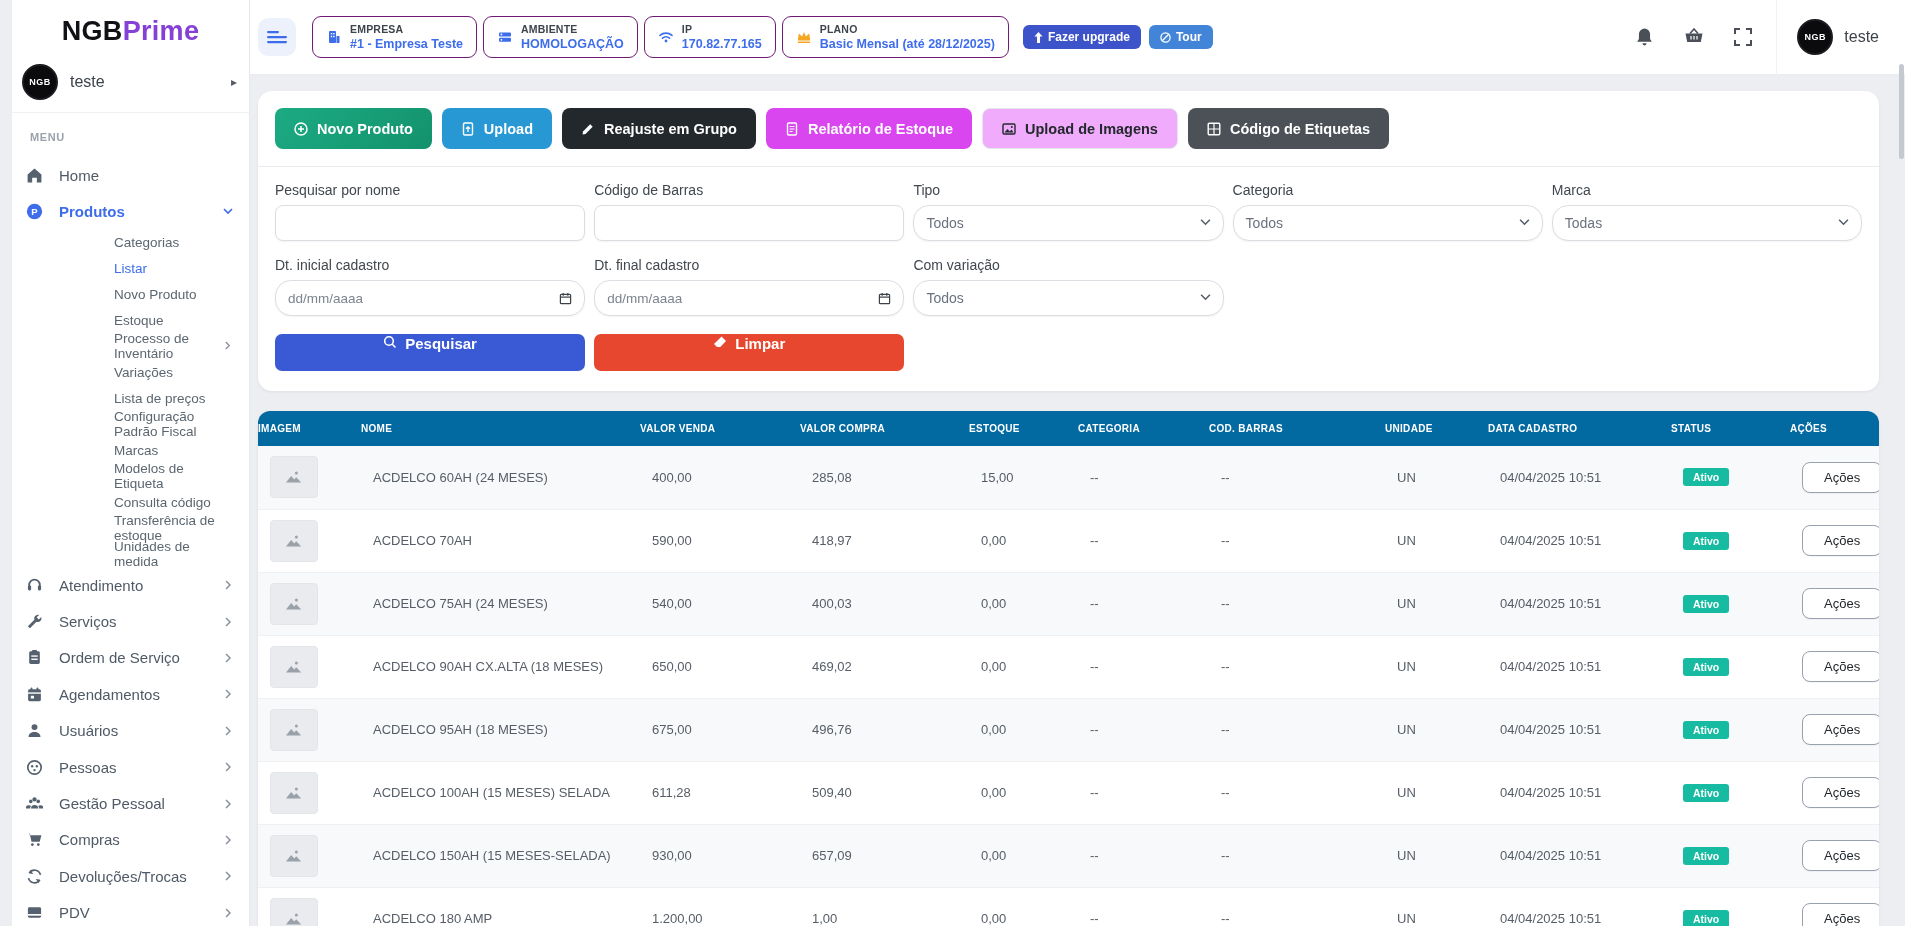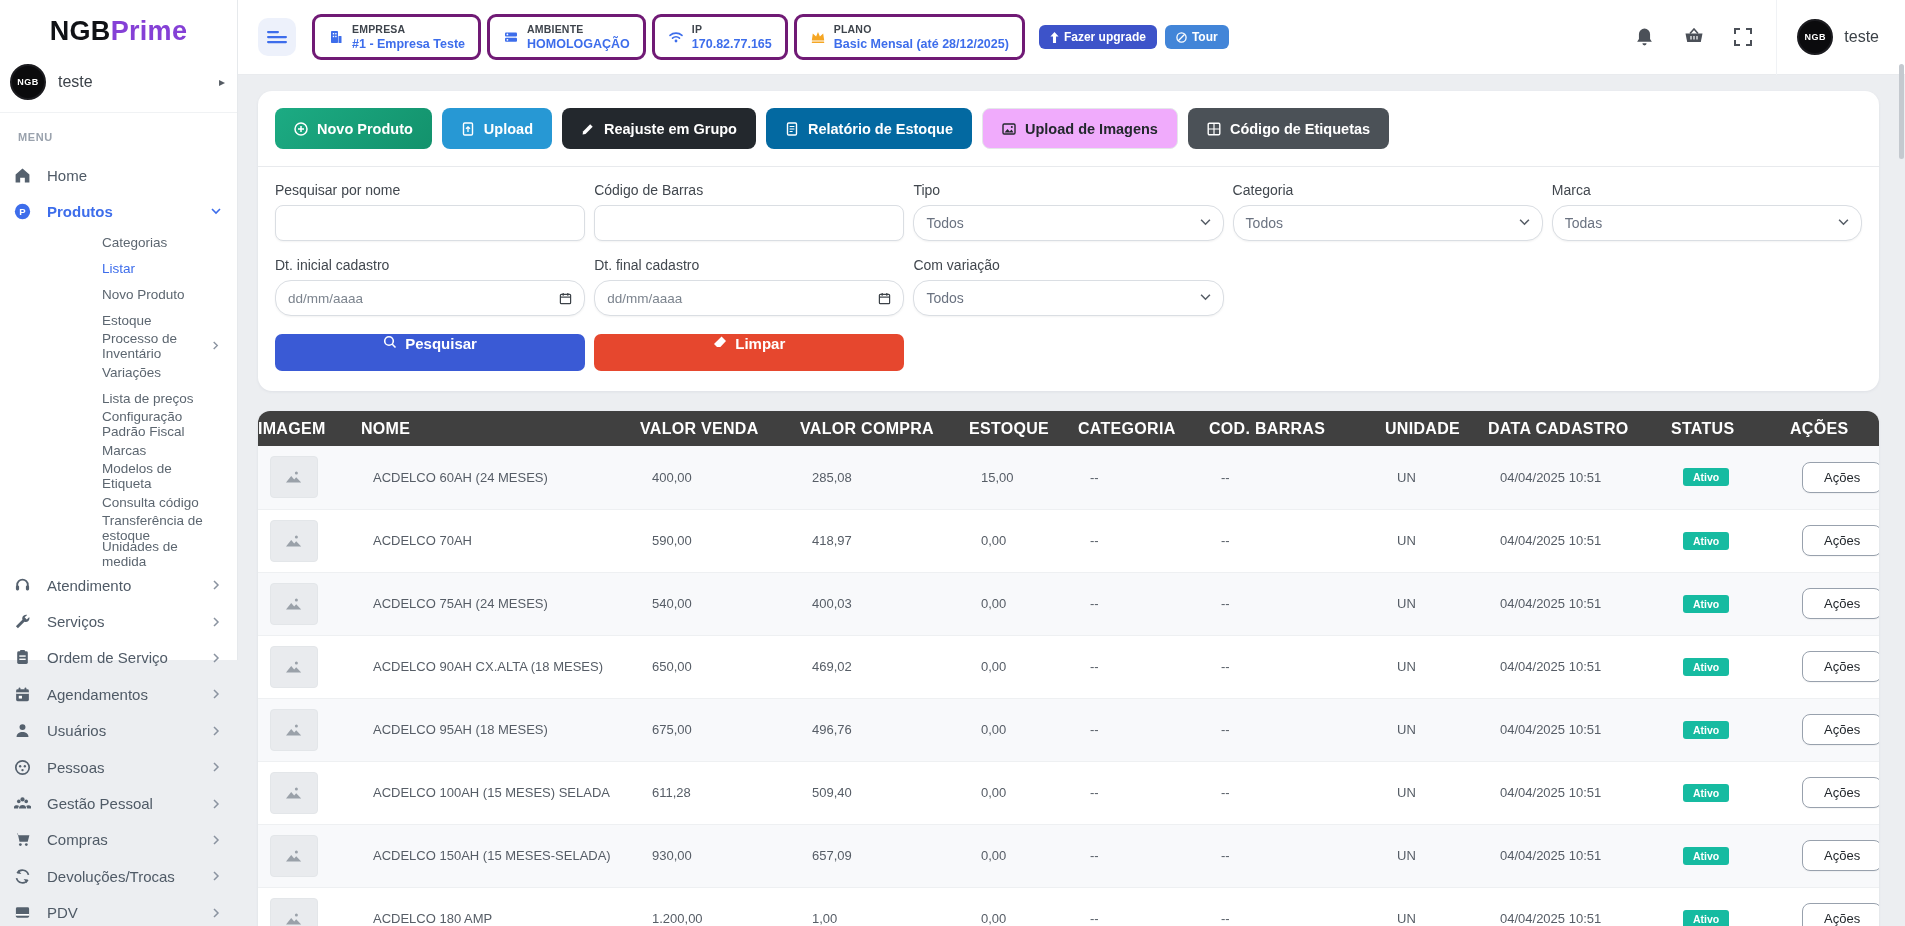--- a/index.html
+++ b/index.html
@@ -1,21 +1,21 @@
 <!DOCTYPE html>
 <html><head>
 <meta charset="utf-8">
 <style>
   html,body{margin:0;padding:0;}
   body{width:1905px;height:926px;font-family:"Liberation Sans",sans-serif;background:#eceef1;overflow:hidden;}
   .stage{position:relative;width:1905px;height:926px;}
   svg{display:block;}
 
   
-  .sidebar{position:absolute;left:0;top:0;width:238px;height:660px;background:#fff;border-right:1px solid #e6e9ec;box-sizing:border-box;z-index:5;}
+  .sidebar{position:absolute;left:12px;top:0;width:238px;height:926px;background:#fff;border-right:1px solid #e6e9ec;box-sizing:border-box;z-index:5;}
   .logo{padding-top:16px;height:40px;text-align:center;font-size:27px;font-weight:bold;letter-spacing:.3px;}
   .logo .lb{color:#101216;}
   .logo .lp{color:#8540d6;}
   .user-row{display:flex;align-items:center;height:44px;padding:4px 12px 8px 10px;border-bottom:1px solid #f0f2f4;cursor:pointer;}
   .avatar{width:36px;height:36px;border-radius:50%;background:#0b0b0d;color:#fff;display:flex;align-items:center;justify-content:center;font-size:9px;font-weight:bold;letter-spacing:.5px;flex:none;border:2px solid #1c1c20;box-sizing:border-box;}
   .uname{margin-left:12px;font-size:16px;color:#3c4249;flex:1;}
   .caret-r{color:#555b63;font-size:12px;}
   .menu-label{margin-top:18px;height:14px;padding-left:18px;font-size:11px;font-weight:bold;color:#9aa2ad;letter-spacing:.6px;}
   .mi{display:flex;align-items:center;height:36px;padding:0 16px 0 14px;margin-top:0;color:#4f5a66;font-size:15px;cursor:pointer;}
   .mi:first-of-type{margin-top:12px;}
@@ -27,21 +27,21 @@
   .sub{padding:0;}
   .si{position:relative;display:flex;align-items:center;height:26px;padding-left:102px;padding-right:16px;font-size:13.5px;color:#5c6670;cursor:pointer;}
   .si.active{color:#3d6deb;}
   .si .chev{position:absolute;right:16px;width:10px;height:10px;color:#8a93a0;}
   .sec{height:36.4px;}
 
   
   .topbar{position:absolute;left:238px;top:0;width:1667px;height:75px;background:#fff;border-bottom:1px solid #e9ebee;display:flex;align-items:center;box-sizing:border-box;padding:0 0 0 20px;z-index:4;}
   .hamburger{width:38px;height:38px;border:none;border-radius:10px;background:#edf1fb;display:flex;align-items:center;justify-content:center;cursor:pointer;flex:none;}
   .infocards{display:flex;align-items:stretch;gap:6px;margin-left:16px;}
-  .icard{display:flex;align-items:center;gap:8px;padding:6px 13px;background:#fff;border:3px solid #701a75;border-radius:9px;cursor:default;}
+  .icard{display:flex;align-items:center;gap:8px;padding:6px 13px;background:#fff;border:1px solid #701a75;border-radius:9px;cursor:default;}
   .icard .tx{display:flex;flex-direction:column;gap:2px;}
   .icard .l1{font-size:10.5px;font-weight:bold;color:#3e444c;letter-spacing:.2px;}
   .icard .l2{font-size:12.5px;font-weight:bold;color:#3d6deb;}
   .pill{display:flex;align-items:center;gap:5px;border:none;color:#fff;font-size:12px;font-weight:bold;border-radius:6px;padding:5px 11px;cursor:pointer;margin-left:8px;font-family:inherit;}
   .pill.upgrade{background:#3d53c9;margin-left:14px;}
   .pill.tour{background:#4285d8;}
   .tb-spacer{flex:1;}
   .tb-icons{display:flex;align-items:center;gap:30px;margin-right:24px;color:#4b5058;}
   .tb-icons .ib{background:none;border:none;padding:0;cursor:pointer;color:#4b5058;}
   .userchip{display:flex;align-items:center;gap:11px;height:75px;padding:0 26px 0 20px;border-left:1px solid #f0f2f5;cursor:pointer;}
@@ -49,40 +49,40 @@
 
   
   .content{position:absolute;left:238px;top:75px;right:0;bottom:0;background:#eceef1;padding:16px 0 0 20px;box-sizing:border-box;}
   .card{width:1621px;background:#fff;border-radius:14px;box-shadow:0 1px 3px rgba(60,75,100,.08);box-sizing:border-box;}
   .card-filters{padding:17px 17px 20px;}
   .btn-row{display:flex;gap:10px;}
   .abtn{display:flex;align-items:center;gap:9px;height:41px;padding:0 19px;border:none;border-radius:8px;font-size:14.5px;font-weight:bold;color:#fff;cursor:pointer;font-family:inherit;}
   .abtn.novo{background:linear-gradient(135deg,#1cab83,#13926c);}
   .abtn.upload{background:#2798d4;}
   .abtn.reajuste{background:#23282d;}
-  .abtn.relatorio{background:#0369a1;}
+  .abtn.relatorio{background:#d946ef;}
   .abtn.upimg{background:#f0abfc;color:#23282d;border:1px solid #e4e7ea;}
   .abtn.emissao{background:#4b5157;}
   .divider{border:none;border-top:1px solid #e8eaed;margin:17px -17px 15px;}
   .fgrid{display:grid;grid-template-columns:repeat(5,1fr);column-gap:9px;row-gap:16px;}
   .field .flabel{font-size:14px;color:#41474e;margin-bottom:7px;}
   .tinput{width:100%;height:36px;box-sizing:border-box;border:1px solid #dadee3;border-radius:8px;box-shadow:0 1px 2px rgba(0,0,0,.05);font-size:14px;color:#3c4248;padding:0 12px;font-family:inherit;outline:none;background:#fff;}
   .fselect,.fdate{display:flex;align-items:center;justify-content:space-between;height:36px;box-sizing:border-box;border:1px solid #dadee3;border-radius:16px;box-shadow:0 1px 2px rgba(0,0,0,.05);padding:0 12px;cursor:pointer;background:#fff;}
   .fselect .val{font-size:14px;color:#6a7280;}
   .fdate .ph{font-size:13.5px;color:#7c848e;}
   .fselect .chev{width:11px;height:11px;color:#565d66;}
   .actions-row{margin-top:18px;}
   .gobtn{display:flex;align-items:flex-start;justify-content:center;gap:8px;height:37px;border:none;border-radius:7px;color:#fff;font-size:15px;font-weight:bold;cursor:pointer;font-family:inherit;}
   .gobtn.pesq{background:#3a5ad5;}
   .gobtn.limp{background:#e6472e;}
 
   
   .card-table{margin-top:20px;border-radius:12px;overflow:hidden;border-bottom-left-radius:0;border-bottom-right-radius:0;}
   table{border-collapse:collapse;width:1621px;table-layout:fixed;}
-  thead th{background:#404040;color:#fff;font-size:16px;font-weight:bold;letter-spacing:.3px;text-align:left;height:35px;padding:0 0 0 0;}
+  thead th{background:#0369a1;color:#fff;font-size:10px;font-weight:bold;letter-spacing:.3px;text-align:left;height:35px;padding:0 0 0 0;}
   th,td{padding-left:12px;box-sizing:border-box;}
   tbody td{height:63px;font-size:13px;color:#565d66;border-top:1px solid #eef0f2;background:#fff;}
   tbody tr:nth-child(odd) td{background:#f8f9fb;}
   tbody tr:first-child td{border-top:none;}
   .imgbox{width:46px;height:40px;background:#e9ebee;border:1px solid #e3e6e9;border-radius:4px;display:flex;align-items:center;justify-content:center;color:#9aa1a9;}
   .badge{display:inline-block;background:#16bba1;color:#fff;font-size:10.5px;font-weight:bold;padding:3px 10px;border-radius:3px;}
   .rowbtn{background:#fff;border:1px solid #98a1ad;border-radius:8px;padding:7px 21px;font-size:13px;color:#23282d;cursor:pointer;font-family:inherit;box-shadow:0 1px 1px rgba(0,0,0,.04);}
 
   .vthumb{position:absolute;right:1px;top:64px;width:5px;height:95px;background:#c4c9cf;border-radius:3px;z-index:9;cursor:pointer;}
 </style>

